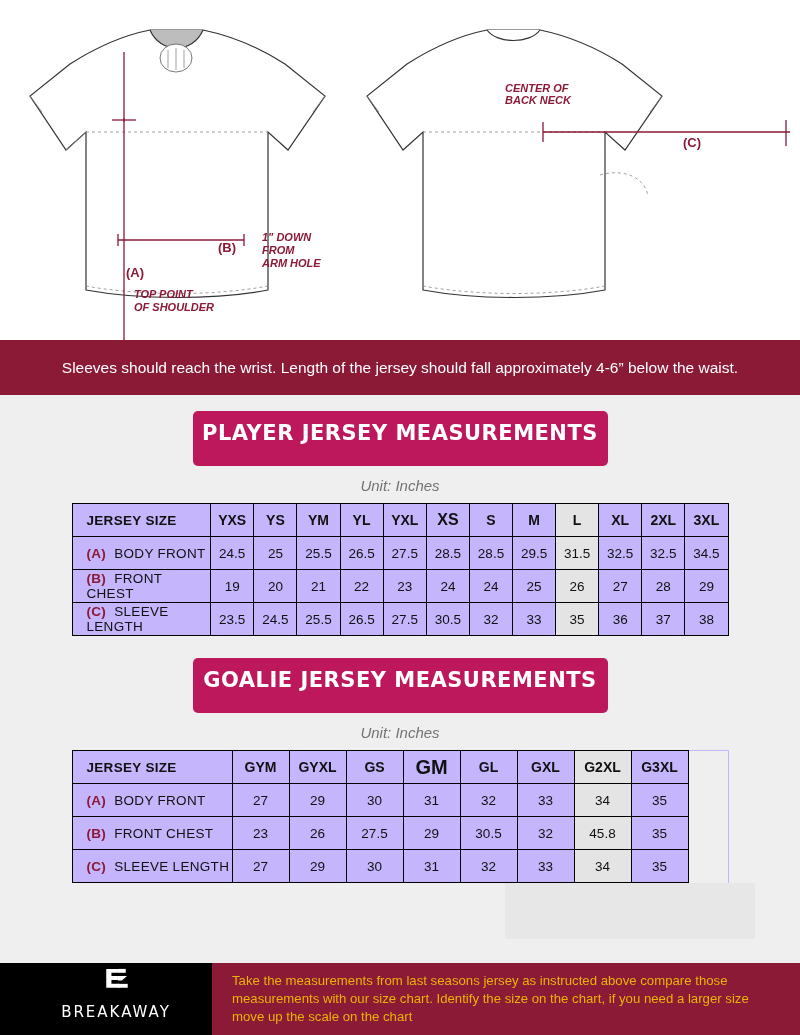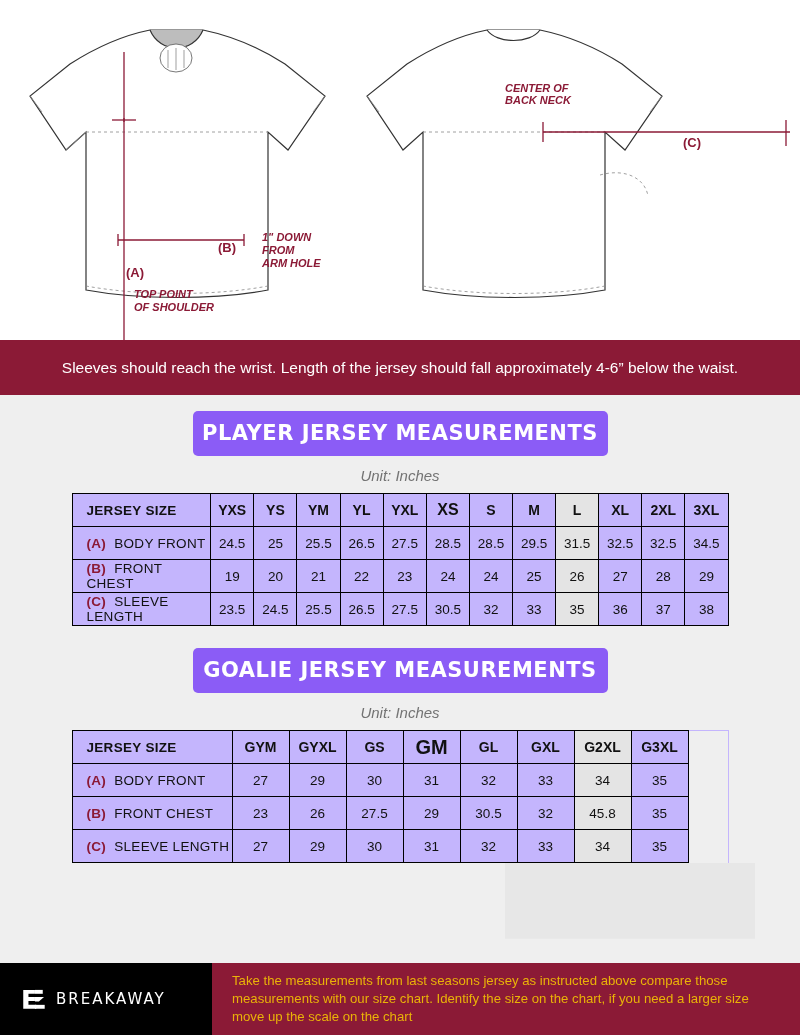--- a/index.html
+++ b/index.html
@@ -44,22 +44,22 @@
 
   
   .note-band {
     background: #8b1a36; color: #ffffff; text-align: center;
     padding: 16px 60px; font-size: 15.5px; line-height: 1.5;
   }
 
   
   .section { position: relative; background: #efefef; padding-top: 16px; }
   .sec-title {
-    margin: 0 auto; width: 415px; background: #8b5cf6; color: #ffffff;
-    text-align: center; padding: 10px 0 11px; border-radius: 5px;
+    margin: 0 auto; width: 415px; background: #be185d; color: #ffffff;
+    text-align: center; padding: 10px 0 21px; border-radius: 5px;
     font-size: 21px; font-weight: bold; letter-spacing: 0.5px;
     font-family: "DejaVu Sans", sans-serif;
   }
   .unit {
     text-align: center; font-style: italic; font-size: 15px; color: #737373;
     margin: 11px 0 9px;
   }
   table {
     border-collapse: collapse; background: #c4b5fd;
     margin: 0 auto; width: 657px;
@@ -72,21 +72,21 @@
     text-align: left; padding-left: 14px; font-size: 13.5px; letter-spacing: 0.3px;
   }
   .tag { color: #8b1a36; font-weight: bold; }
   .hl { background: #e4e4e4; }
   .blank { border: none; background: #efefef; }
 
   
   .footer { position: absolute; bottom: 0; left: 0; width: 800px; height: 72px; display: flex; }
   .footer-brand {
     width: 212px; background: #000000; color: #ffffff;
-    display: flex; align-items: center; gap: 10px; padding-left: 20px;
+    display: flex; align-items: center; gap: 10px; padding-left: 20px; flex-direction: column;
   }
   .footer-brand .bname { font-size: 15px; letter-spacing: 2px; font-family: "DejaVu Sans", sans-serif; }
   .footer-text {
     flex: 1; background: #8b1a36; color: #eab308;
     display: flex; align-items: center; padding: 6px 16px 6px 20px;
     font-size: 13.2px; line-height: 1.35;
   }
   
   .watermark {
     position: absolute; right: -40px; top: 470px; width: 420px; height: 500px;

